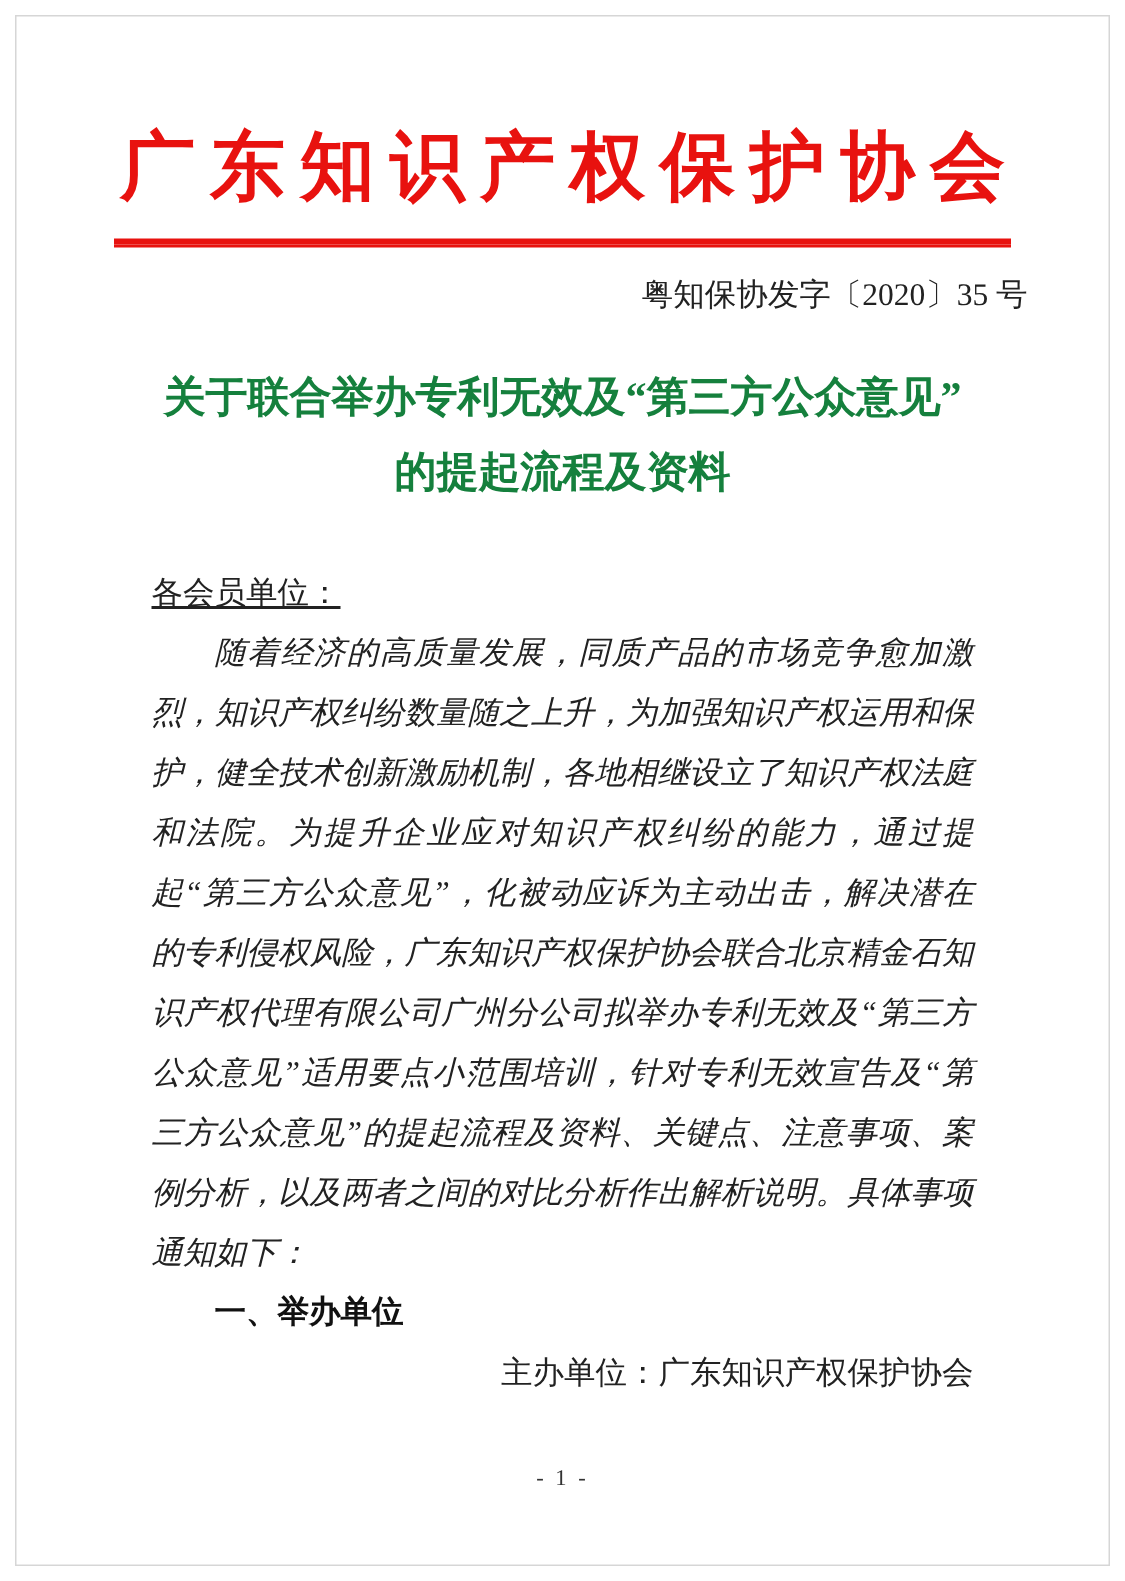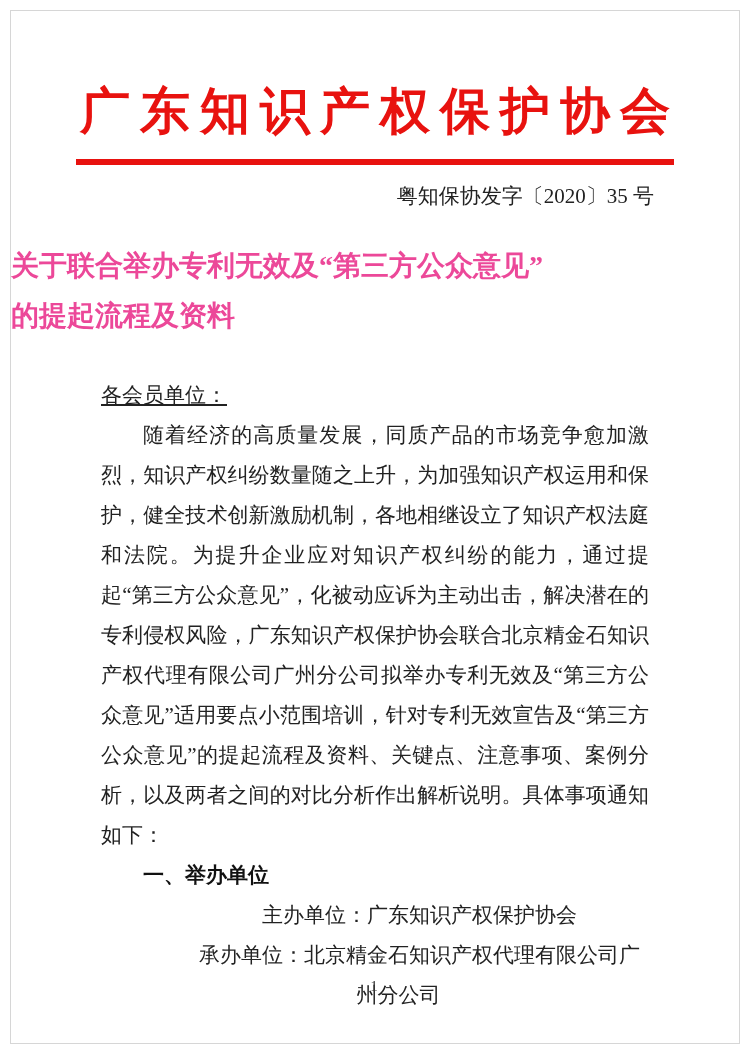--- a/index.html
+++ b/index.html
@@ -36,58 +36,60 @@
     padding-left: 10px; 
     white-space: nowrap;
   }
   .red-rule {
     margin: 18px 65px 0 65px;
     height: 3px;               
     border-top: 4px solid var(--accent-red);
     border-bottom: 2px solid var(--accent-red);
   }
   .doc-number {
-    margin: 16px 85px 0 85px;
+    margin: 16px 54px 0 85px;
     text-align: right;
     font-size: 21px;
     line-height: 30px;
     color: #222222;
   }
   .doc-title {
     margin-top: 30px;
+    text-align: center;
     font-size: 28px;
     font-weight: bold;
     line-height: 50px;
-    color: #ec4899;
+    color: #15803d;
   }
   .body-block {
     margin: 34px 90px 0 90px;
     font-size: 21px;
     line-height: 40px;
     color: #222222;
   }
   .salutation {
     text-align: left;
     text-decoration: underline;
   }
   .paragraph {
     text-indent: 2em;
     text-align: justify;
     text-justify: inter-character;
+    font-style: italic;
   }
   .section-heading {
     font-family: Liberation Sans, sans-serif;
     font-weight: bold;
     font-size: 21px;
     text-indent: 2em;
     color: #111111;
   }
   .unit-line {
     text-indent: 2em;
-    text-align: center;
+    text-align: right;
     margin-left: 47px;
   }
   .page-footer {
     position: absolute;
     left: 0;
     bottom: 48px;
     width: 100%;
     text-align: center;
     font-size: 15px;
     letter-spacing: 2px;
@@ -108,18 +110,17 @@
   <div class="doc-title">
     <div>关于联合举办专利无效及“第三方公众意见”</div>
     <div>的提起流程及资料</div>
   </div>
 
   <div class="body-block">
     <div class="salutation">各会员单位：</div>
     <div class="paragraph">随着经济的高质量发展，同质产品的市场竞争愈加激烈，知识产权纠纷数量随之上升，为加强知识产权运用和保护，健全技术创新激励机制，各地相继设立了知识产权法庭和法院。为提升企业应对知识产权纠纷的能力，通过提起“第三方公众意见”，化被动应诉为主动出击，解决潜在的专利侵权风险，广东知识产权保护协会联合北京精金石知识产权代理有限公司广州分公司拟举办专利无效及“第三方公众意见”适用要点小范围培训，针对专利无效宣告及“第三方公众意见”的提起流程及资料、关键点、注意事项、案例分析，以及两者之间的对比分析作出解析说明。具体事项通知如下：</div>
     <div class="section-heading">一、举办单位</div>
     <div class="unit-line">主办单位：广东知识产权保护协会</div>
-    <div class="unit-line">承办单位：北京精金石知识产权代理有限公司广州分公司</div>
   </div>
 
   <div class="page-footer">- 1 -</div>
 
 </div>
 
 </body></html>

